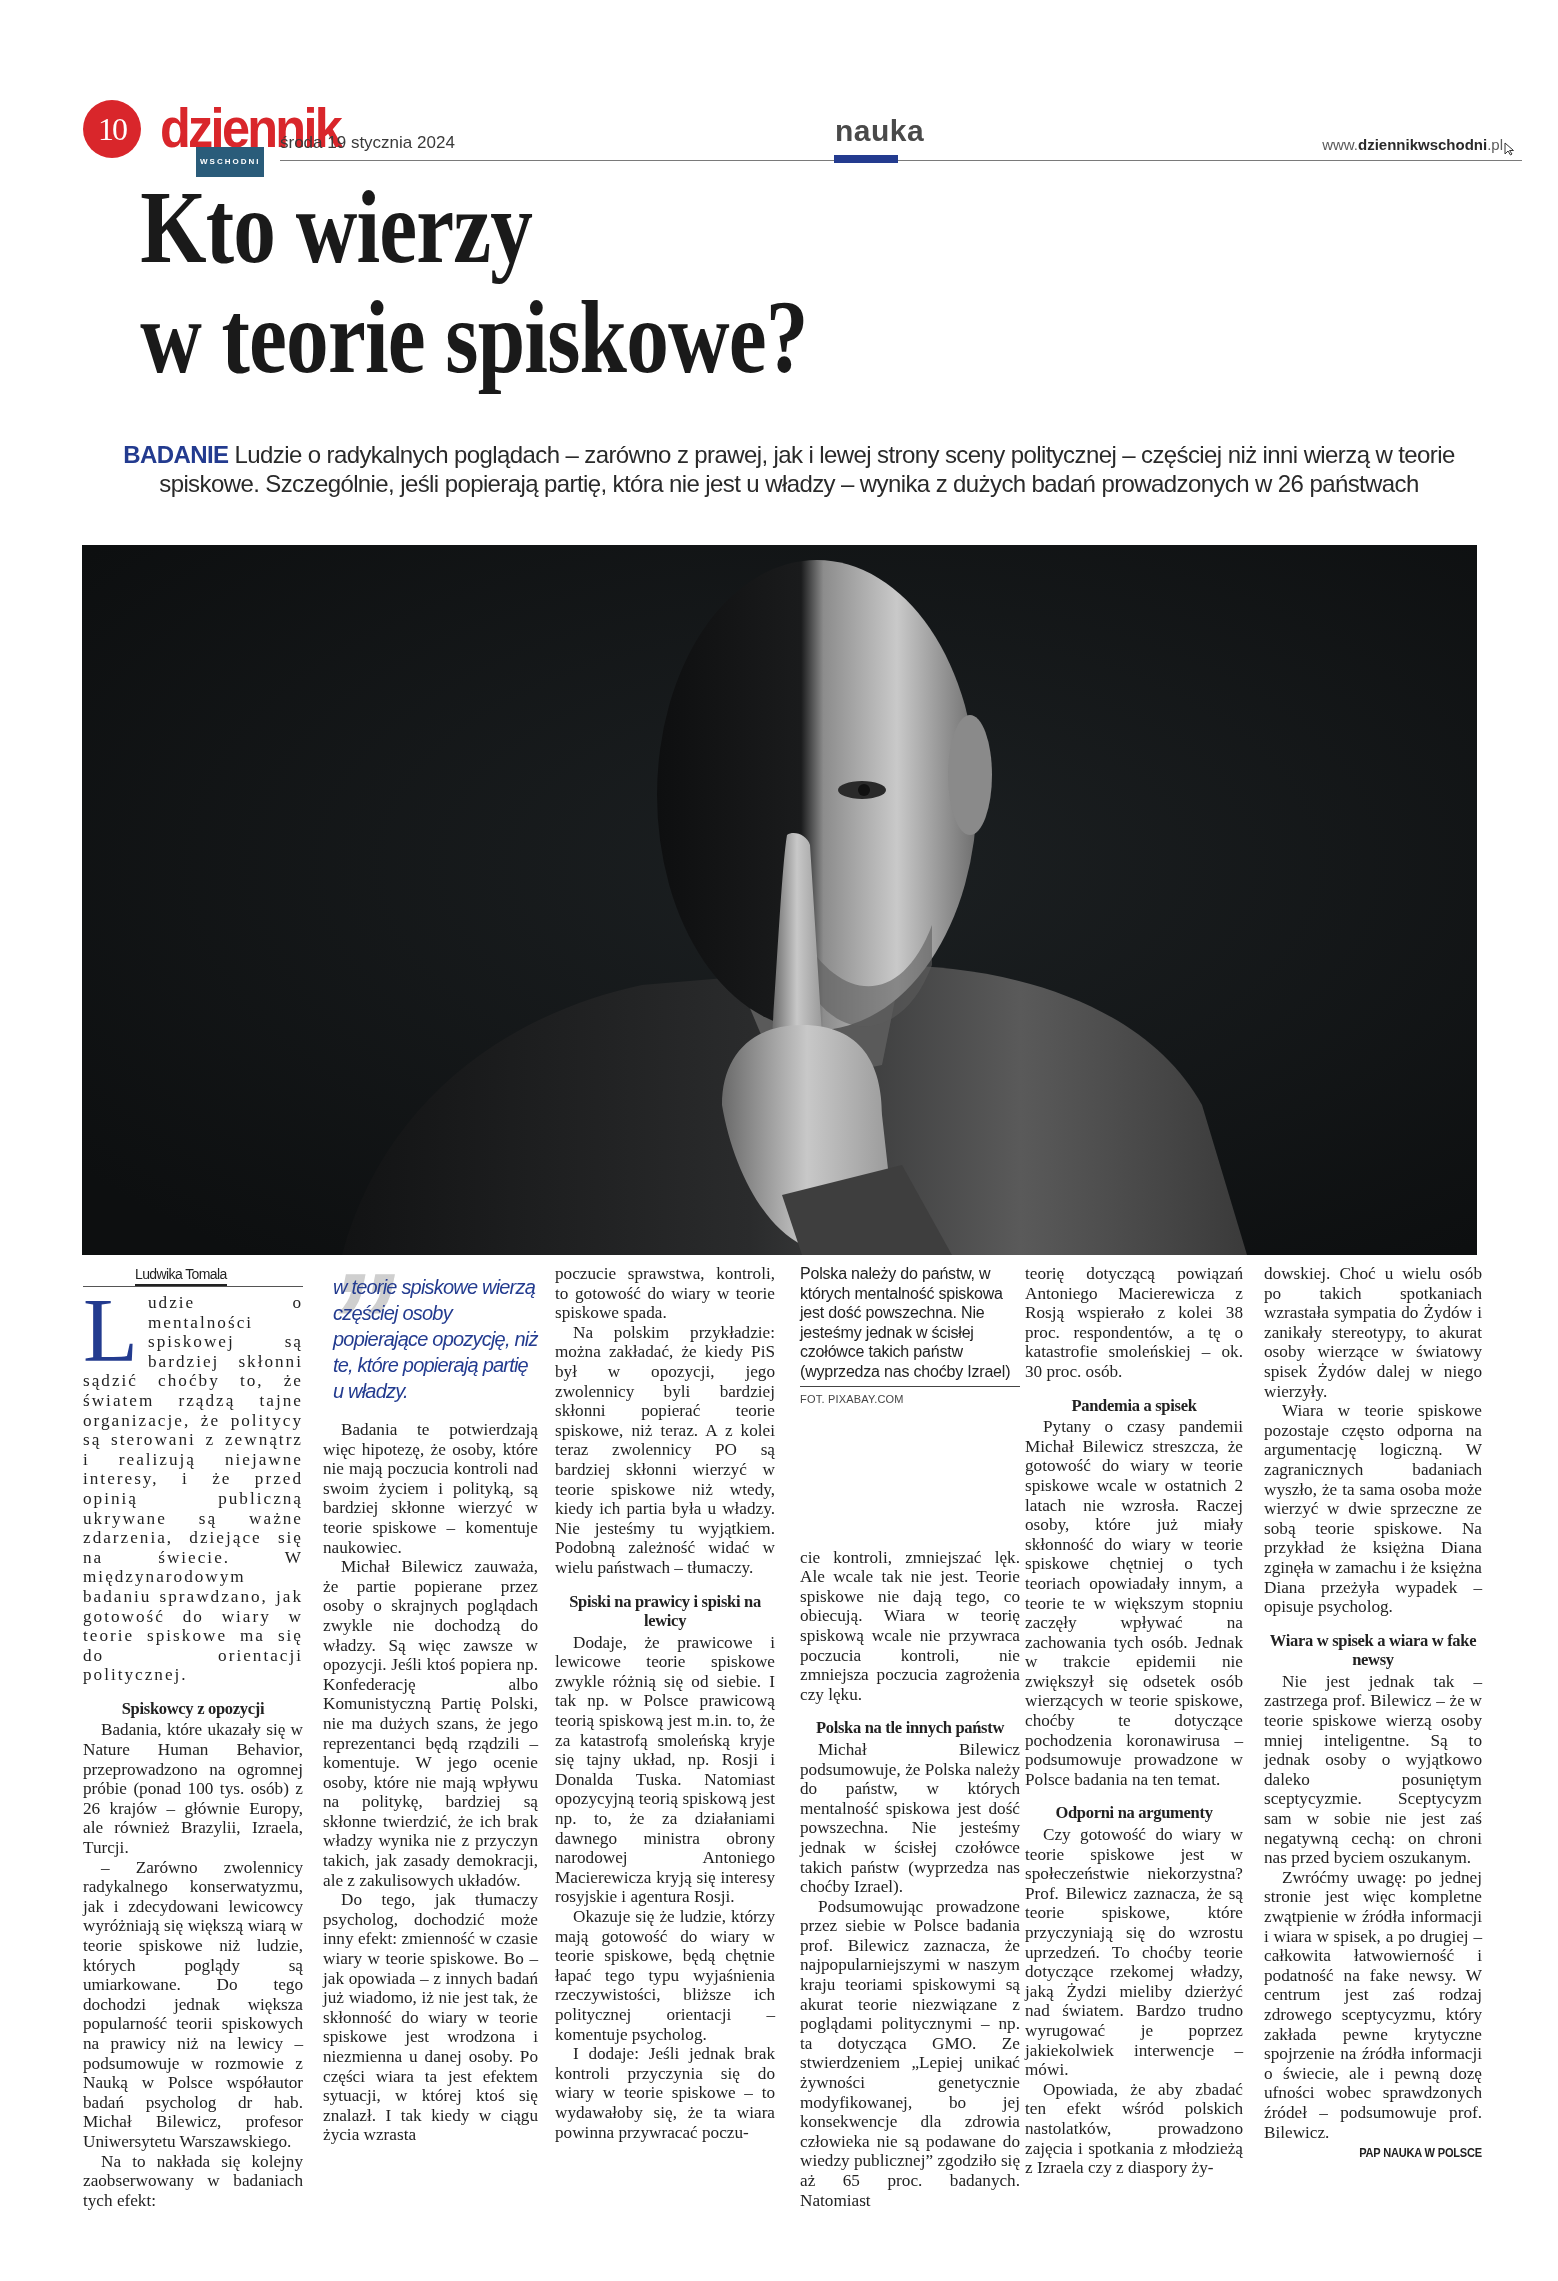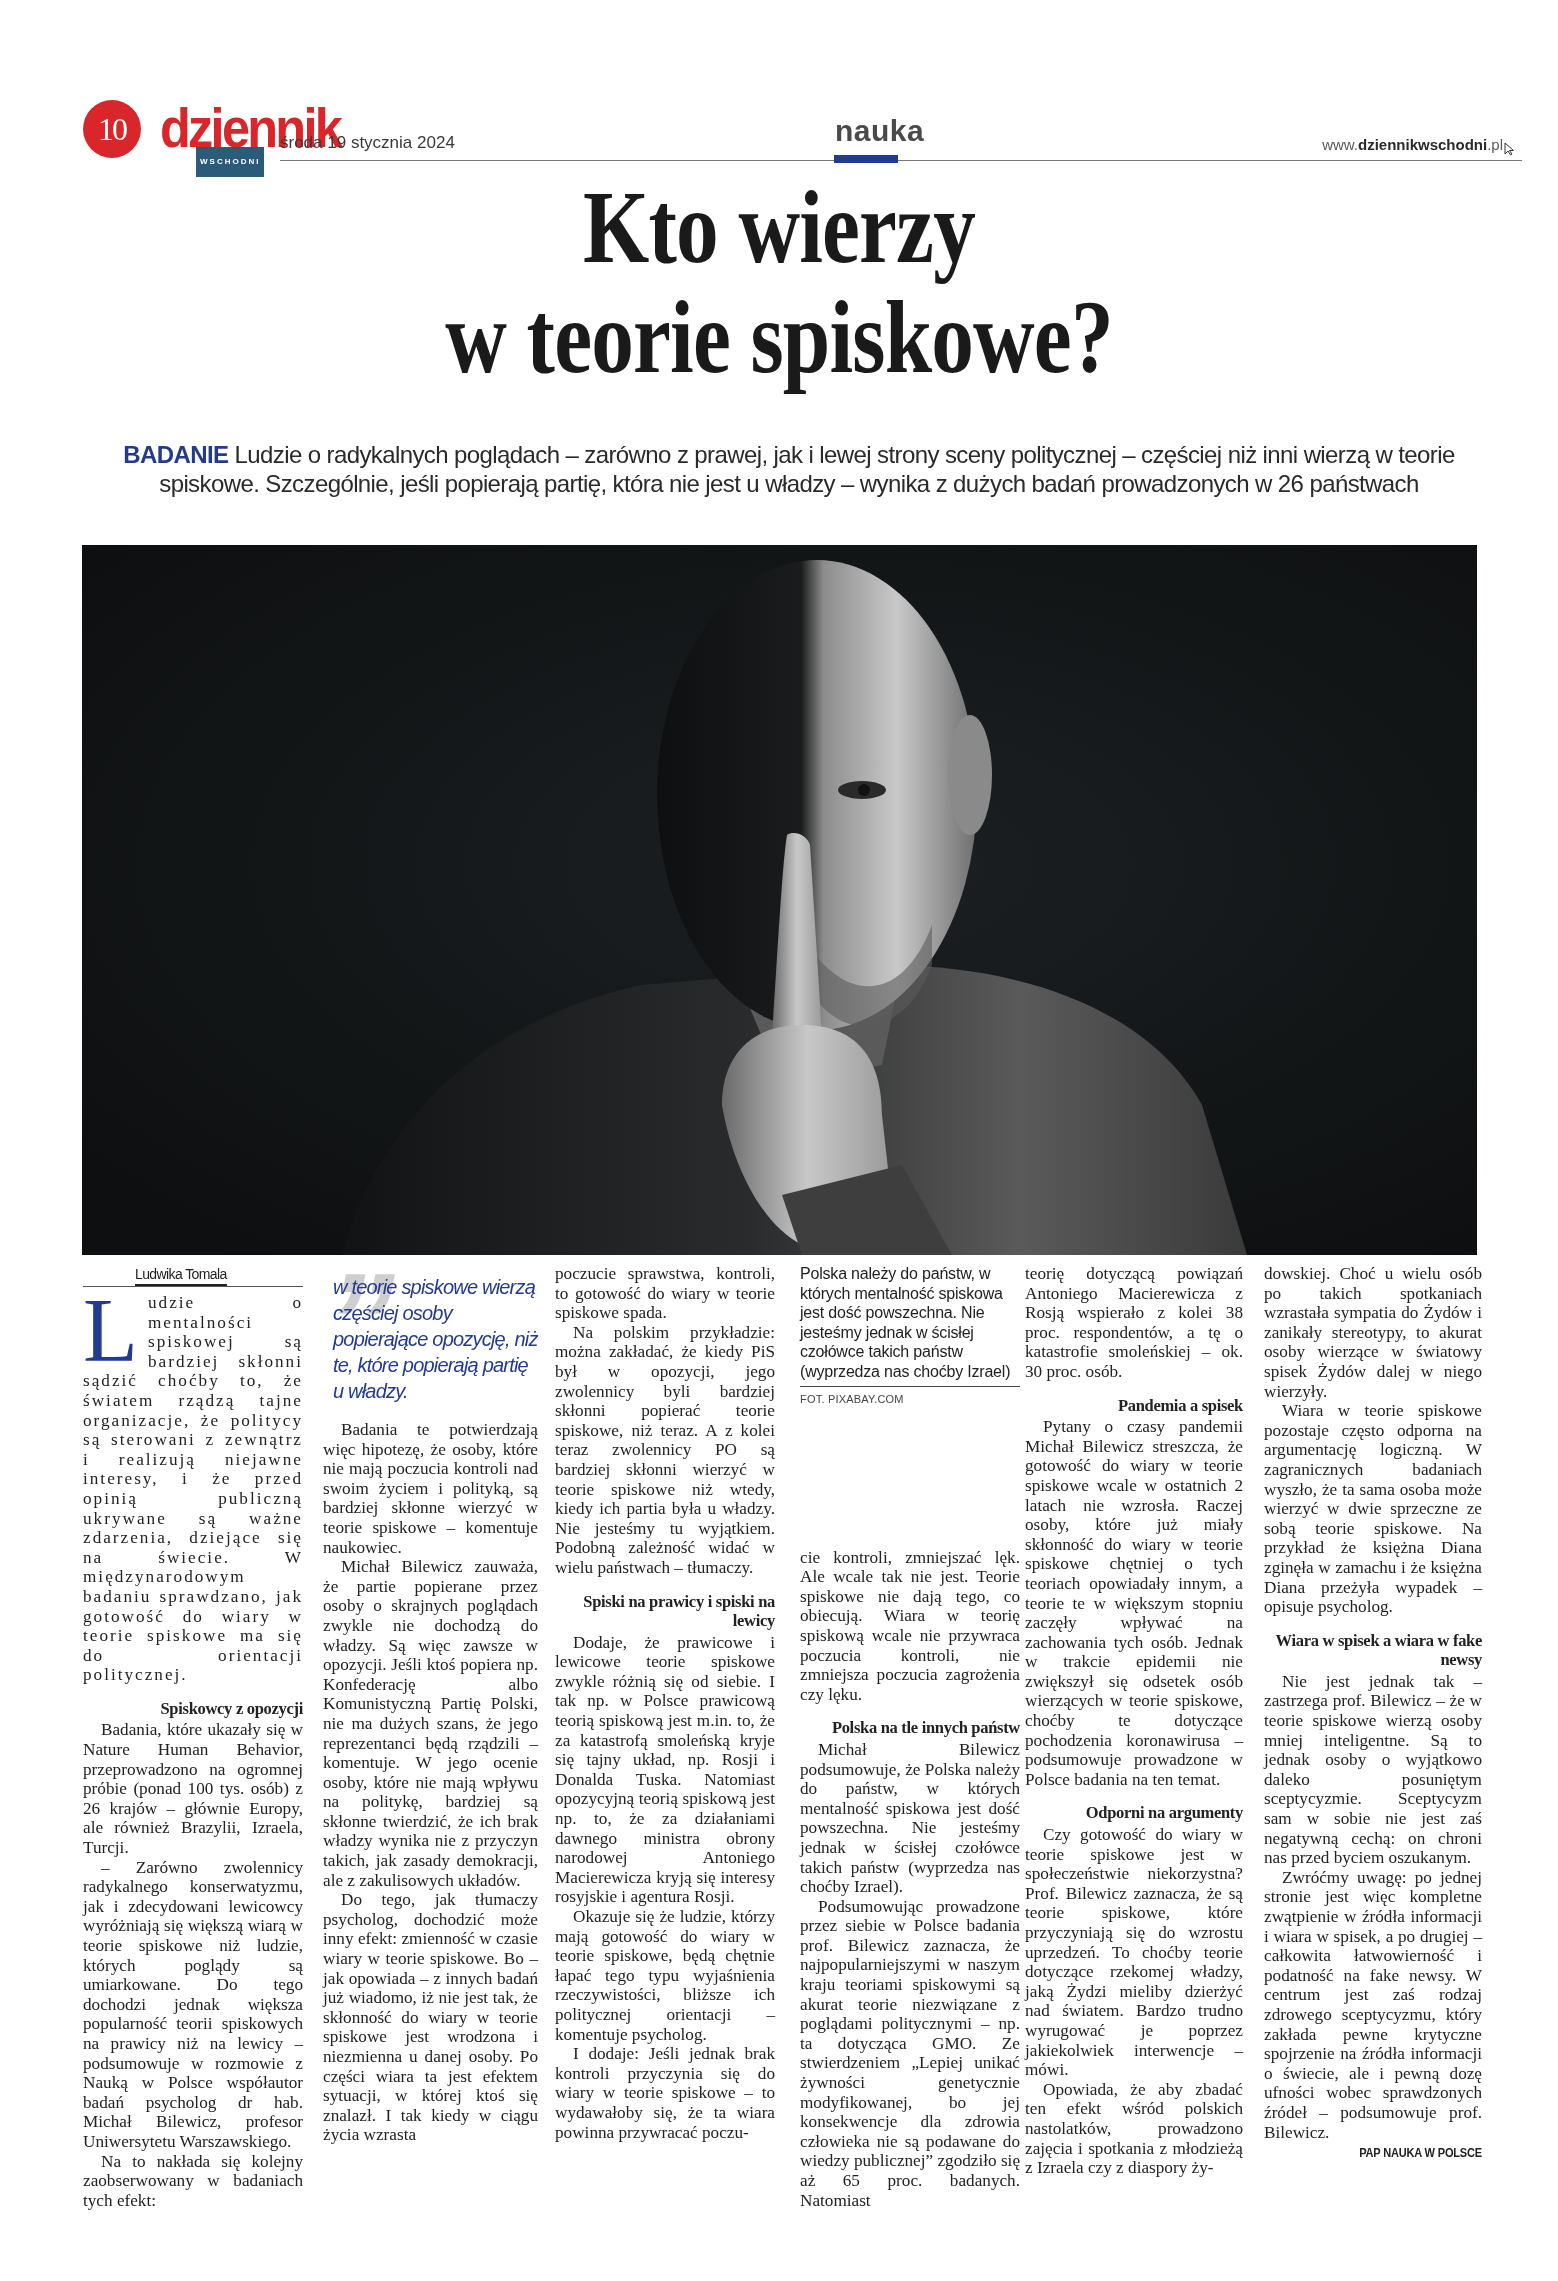--- a/index.html
+++ b/index.html
@@ -38,21 +38,21 @@
   }
   .website {
     position: absolute; right: 40px; top: 136px;
     font-family: "Liberation Sans", sans-serif; font-size: 15px; color: #5a5a5a;
   }
   .website b { color: #2a2a2a; }
   .cursor-icon { display: inline-block; width: 14px; height: 14px; vertical-align: -6px; margin-left: 1px; }
 
   
   .headline {
-    position: absolute; left: 0; right: 0; top: 172px; text-align: center;
+    position: absolute; left: 0; right: 0; top: 172px; 
     font-family: "Liberation Serif", serif; font-weight: bold; font-size: 104px; line-height: 110px;
     color: #1a1a1a; letter-spacing: -1px;
   }
   .headline span { display: block; transform: scaleX(0.82); }
 
   
   .lead {
     position: absolute; left: 80px; right: 60px; top: 440px; text-align: center;
     font-family: "Liberation Sans", sans-serif; font-size: 24px; line-height: 29px; color: #2a2a2a;
     letter-spacing: -0.6px;
@@ -69,21 +69,21 @@
   
   .col {
     position: absolute; top: 1264px;
     font-family: "Liberation Serif", serif; font-size: 17.2px; line-height: 19.6px; color: #222;
     text-align: justify; hyphens: manual;
   }
   .col p { margin: 0; text-indent: 18px; }
   .col p.noindent { text-indent: 0; }
   .col h3 {
     margin: 14px 0 2px 0; font-family: "Liberation Serif", serif; font-weight: bold; font-size: 16.5px;
-    line-height: 19.6px; text-align: right; color: #222; letter-spacing: -0.3px;
+    line-height: 19.6px; text-align: center; color: #222; letter-spacing: -0.3px;
   }
   .c1 { left: 83px;  width: 220px; }
   .c2 { left: 323px; width: 215px; }
   .c3 { left: 555px; width: 220px; }
   .c4 { left: 800px; width: 220px; }
   .c5 { left: 1025px; width: 218px; }
   .c6 { left: 1264px; width: 218px; }
 
   .byline-wrap { position: relative; height: 22px; border-bottom: 1px solid #555; margin-bottom: 6px; }
   .byline {

